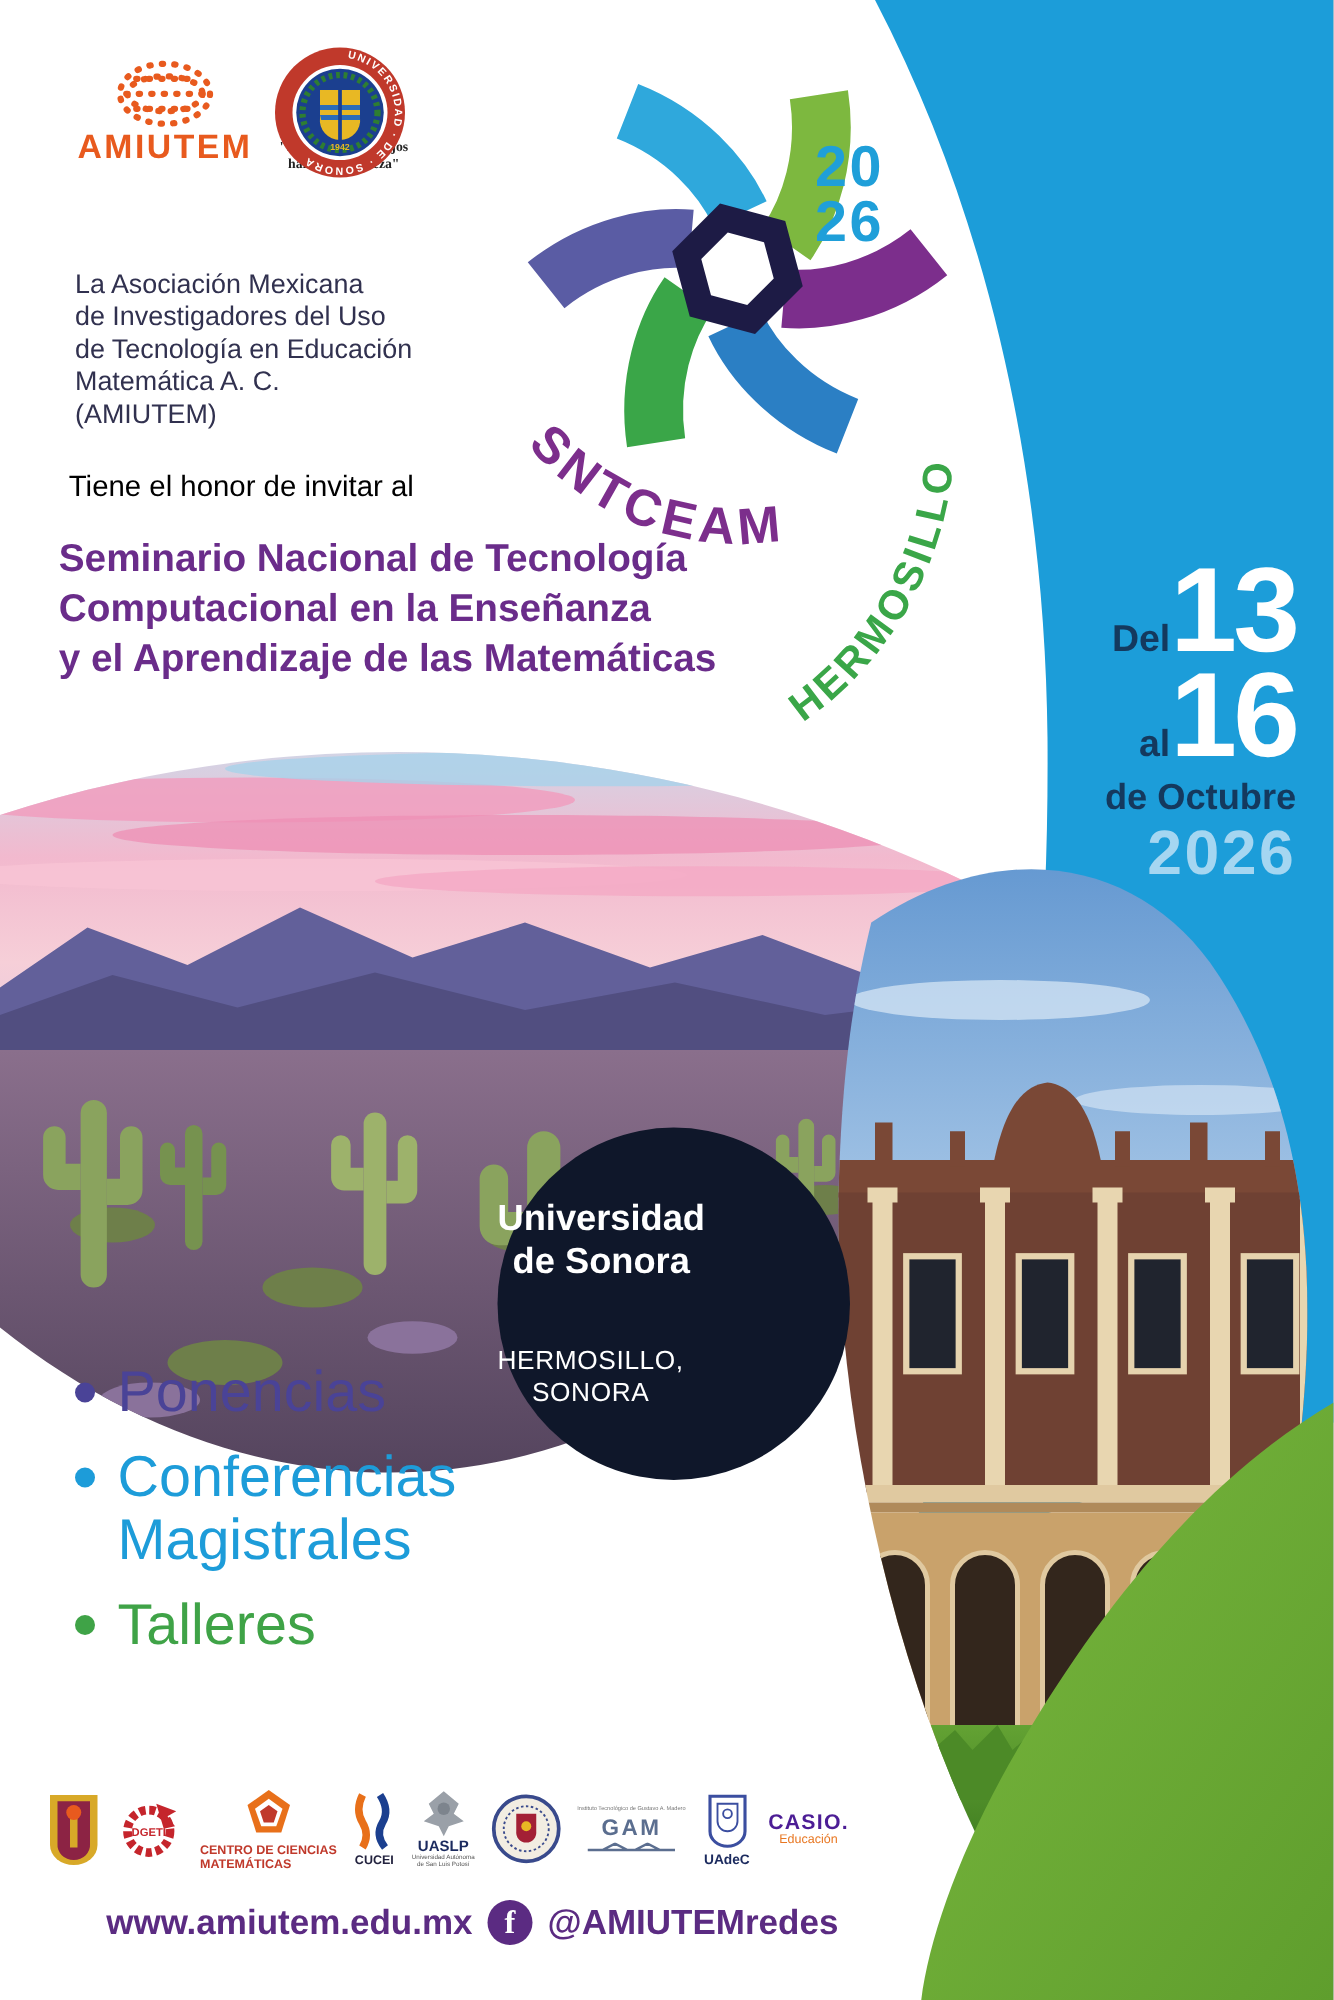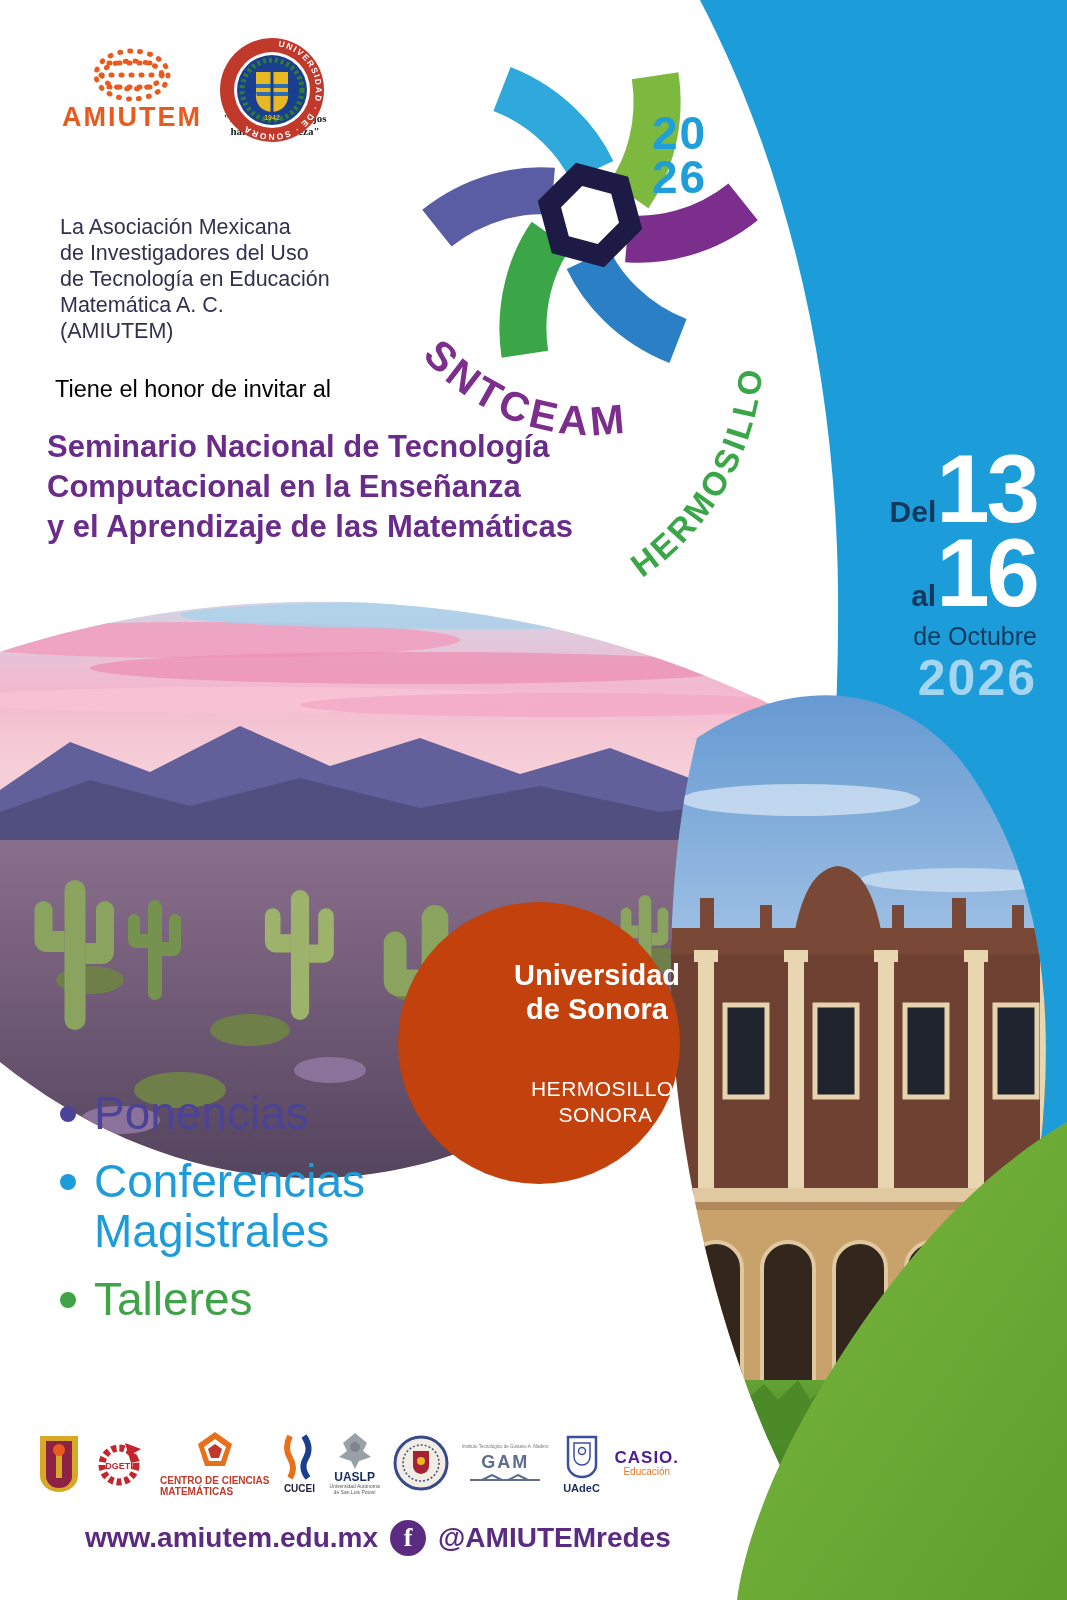--- a/index.html
+++ b/index.html
@@ -13,26 +13,26 @@
   #intro-text{left:60px;top:214px;font-size:21.5px;line-height:26px;color:#31314f;}
   #invite-line{left:55px;top:376px;font-size:23.5px;color:#000000;}
   #main-title{left:47px;top:427px;font-size:31px;line-height:40px;font-weight:bold;color:#6a2c8a;}
   #seal-motto{left:200px;top:112px;width:150px;text-align:center;font-size:11px;font-weight:bold;
     color:#222;font-family:"Liberation Serif",serif;line-height:13px;}
   
   #date-block{right:30px;top:448px;width:215px;text-align:right;color:#14395e;}
   .drow{display:flex;justify-content:flex-end;align-items:baseline;}
   .d-small{font-size:30px;font-weight:bold;letter-spacing:0;}
   .d-big{font-size:96px;font-weight:bold;color:#ffffff;line-height:82px;letter-spacing:-3px;}
-  #date-month{font-size:25px;margin-top:8px;font-weight:normal;}
+  #date-month{font-size:29px;margin-top:8px;font-weight:bold;}
   #date-year{font-size:50px;font-weight:bold;color:#a5d6f1;letter-spacing:2px;line-height:54px;}
   
   #venue-circle{left:398px;top:902px;width:282px;height:282px;border-radius:50%;
-    background:#c2410c;color:#fff;display:flex;flex-direction:column;justify-content:center;
-    align-items:flex-end;text-align:center;z-index:6;gap:47px;}
+    background:#0f172a;color:#fff;display:flex;flex-direction:column;justify-content:center;
+    align-items:flex-start;text-align:center;z-index:6;gap:47px;}
   #venue-name{font-size:29px;font-weight:bold;line-height:34px;}
   #venue-city{font-size:21px;line-height:26px;margin-top:3px;letter-spacing:.5px;}
   
   #bullet-list{left:60px;top:1088px;z-index:7;}
   .bullet-item{display:flex;align-items:flex-start;margin-bottom:18px;font-size:46px;line-height:50px;}
   .bullet-dot{width:16px;height:16px;border-radius:50%;margin:18px 18px 0 0;flex:0 0 16px;}
   .b1 .bullet-dot{background:#4a4397;} .b1 .bullet-label{color:#4a4397;}
   .b2 .bullet-dot{background:#3fa347;} .b2 .bullet-label{color:#3fa347;}
   .b3 .bullet-dot{background:#1d9cd9;} .b3 .bullet-label{color:#1d9cd9;}
   

